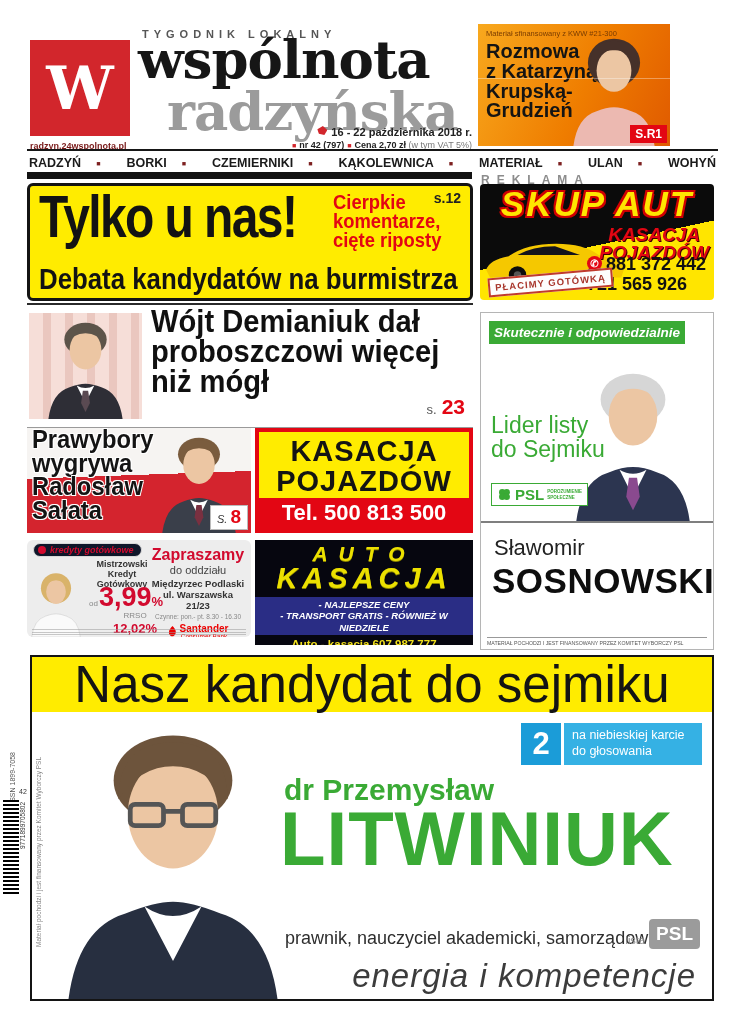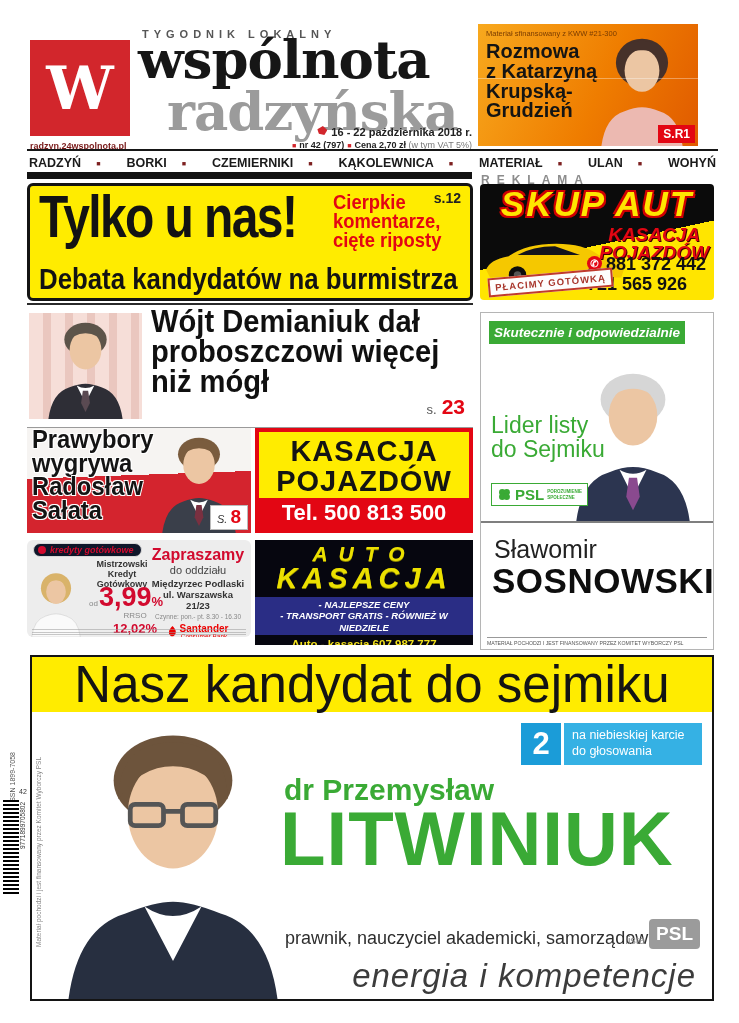--- a/index.html
+++ b/index.html
@@ -28,21 +28,21 @@
   .date-block{right:267px;top:126px;text-align:right;}
   .date-line1{font-size:11px;font-weight:700;color:#222;display:flex;align-items:flex-start;gap:4px;justify-content:flex-end;}
   .date-flag{display:inline-block;width:10px;height:9px;background:#d2262c;
              clip-path:polygon(0 35%,55% 0,100% 45%,70% 100%,15% 85%);}
   .date-line2{font-size:9px;color:#444;margin-top:2px;}
   .date-line2 .b{font-weight:700;color:#222;}
   .date-line2 .sep::before{content:"■";color:#d2262c;font-size:7px;margin:0 3px;}
   .date-line2 .vat{color:#777;}
 
   
-  .interview{left:478px;top:24px;width:220px;height:122px;overflow:hidden;
+  .interview{left:478px;top:24px;width:192px;height:122px;overflow:hidden;
              background:linear-gradient(115deg,#f8a91e 0%,#ef7d00 55%,#e05a00 100%);}
   .interview::after{content:"";position:absolute;left:0;top:44%;width:100%;height:1px;background:rgba(255,255,255,.35);}
   .interview-note{position:absolute;left:8px;top:5px;font-size:7.5px;color:#7a3c00;}
   .interview-title{position:absolute;left:8px;top:18px;font-weight:800;font-size:20px;line-height:.99;color:#141414;}
   .interview-photo{position:absolute;right:0;bottom:0;width:112px;height:116px;}
   .sr1{position:absolute;right:3px;bottom:3px;background:#e30613;color:#fff;font-weight:700;
        font-size:12px;padding:2px 5px;}
 
   
   .nav{left:27px;top:149px;width:687px;border-top:2px solid #161616;
@@ -148,21 +148,21 @@
   .sos{left:480px;top:312px;width:234px;height:338px;border:1px solid #b5b5b5;box-sizing:border-box;background:#fff;}
   .sos-banner{position:absolute;left:8px;top:8px;width:196px;background:#3aaa35;color:#fff;
               font-weight:700;font-style:italic;font-size:13.5px;text-align:center;padding:4px 0;}
   .sos-photo{position:absolute;right:4px;top:46px;width:152px;height:162px;}
   .sos-lead{position:absolute;left:10px;top:100px;color:#3aaa35;font-size:23px;line-height:1.05;}
   .sos-psl{position:absolute;left:10px;top:170px;border:1.5px solid #3aaa35;background:#fff;
            display:flex;align-items:center;gap:3px;padding:2px 5px;}
   .sos-psl .psl-name{color:#3aaa35;font-weight:800;font-size:15px;}
   .sos-psl .psl-sub{color:#3aaa35;font-size:4.5px;font-weight:700;line-height:1.2;}
   .sos-split{position:absolute;left:0;right:0;top:208px;border-top:2px solid #7f7f7f;}
-  .sos-first{position:absolute;left:13px;top:222px;font-size:25px;color:#222;}
+  .sos-first{position:absolute;left:13px;top:222px;font-size:22px;color:#222;}
   .sos-last{position:absolute;left:11px;top:248px;font-weight:800;font-size:35px;letter-spacing:.5px;color:#0e0e0e;}
   .sos-role{position:absolute;left:13px;top:292px;color:#3aaa35;font-size:13px;}
   .sos-disc{position:absolute;left:6px;right:6px;bottom:3px;border-top:1px solid #999;
             padding-top:2px;font-size:5.2px;color:#555;}
 
   
   .lit{left:30px;top:655px;width:684px;height:346px;border:2px solid #141414;box-sizing:border-box;background:#fff;}
   .lit-banner{height:55px;background:#ffec00;display:flex;align-items:center;justify-content:center;
               font-size:51px;color:#141414;}
   .lit-side{position:absolute;left:3px;top:100px;writing-mode:vertical-rl;transform:rotate(180deg);

